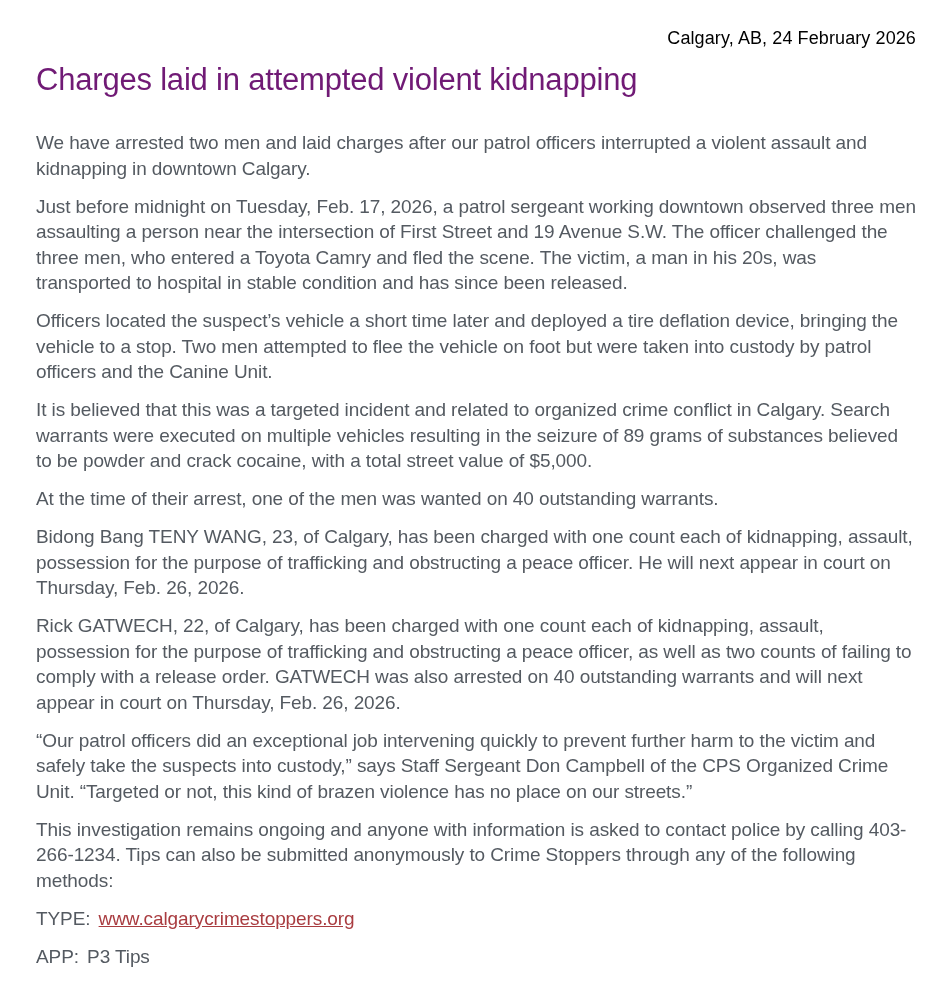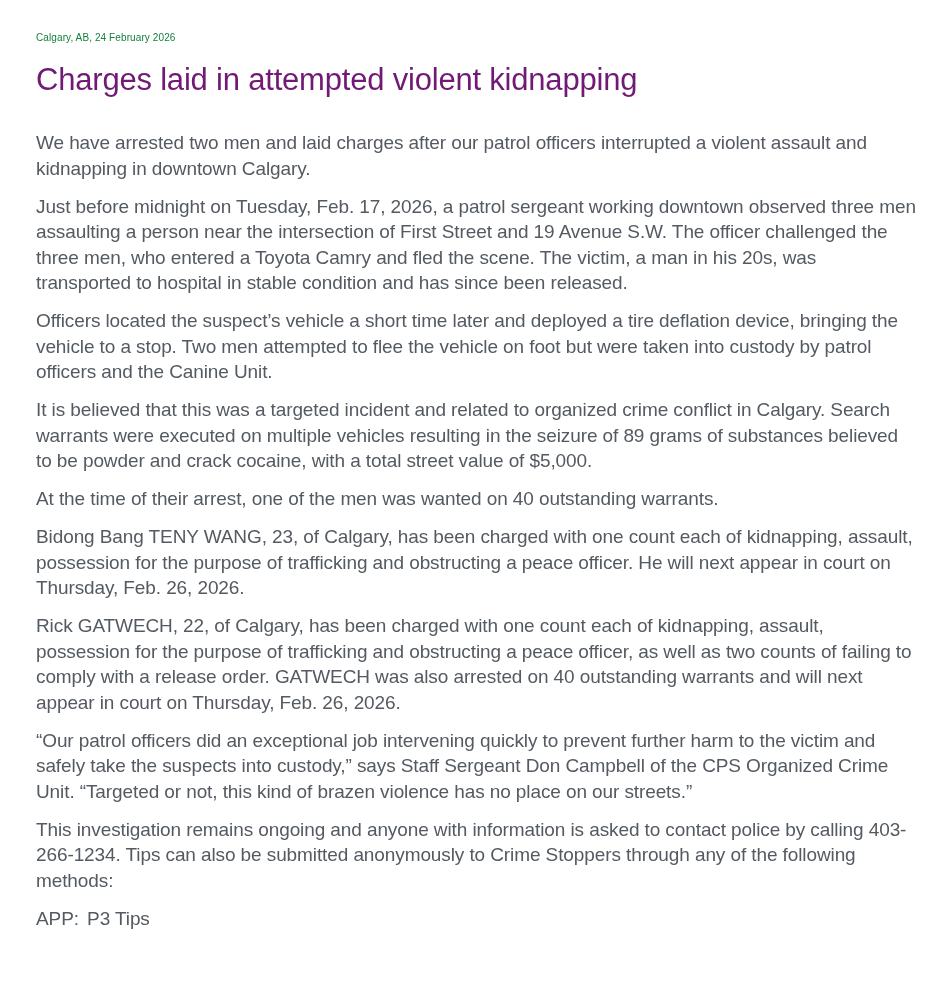--- a/index.html
+++ b/index.html
@@ -10,24 +10,25 @@
   .page {
     width: 942px;
     height: 988px;
     box-sizing: border-box;
     padding: 28px 26px 40px 36px;
     background: #ffffff;
     font-family: "Liberation Sans", "DejaVu Sans", sans-serif;
     overflow: hidden;
   }
   .dateline {
-    font-size: 10px;
+    font-size: 18px;
     line-height: 20px;
-    color: #15803d;
+    color: #000000;
     letter-spacing: 0.1px;
+    text-align: right;
   }
   h1.title {
     margin: 12px 0 31px 0;
     font-size: 31px;
     line-height: 39px;
     font-weight: 400;
     color: #701a75;
     letter-spacing: -0.2px;
   }
   .article p {
@@ -61,20 +62,24 @@
     <p>Just before midnight on Tuesday, Feb. 17, 2026, a patrol sergeant working downtown observed three men assaulting a person near the intersection of First Street and 19 Avenue S.W. The officer challenged the three men, who entered a Toyota Camry and fled the scene. The victim, a man in his 20s, was transported to hospital in stable condition and has since been released.</p>
     <p>Officers located the suspect’s vehicle a short time later and deployed a tire deflation device, bringing the vehicle to a stop. Two men attempted to flee the vehicle on foot but were taken into custody by patrol officers and the Canine Unit.</p>
     <p>It is believed that this was a targeted incident and related to organized crime conflict in Calgary. Search warrants were executed on multiple vehicles resulting in the seizure of 89 grams of substances believed to be powder and crack cocaine, with a total street value of $5,000.</p>
     <p>At the time of their arrest, one of the men was wanted on 40 outstanding warrants.</p>
     <p>Bidong Bang TENY WANG, 23, of Calgary, has been charged with one count each of kidnapping, assault, possession for the purpose of trafficking and obstructing a peace officer. He will next appear in court on Thursday, Feb. 26, 2026.</p>
     <p>Rick GATWECH, 22, of Calgary, has been charged with one count each of kidnapping, assault, possession for the purpose of trafficking and obstructing a peace officer, as well as two counts of failing to comply with a release order. GATWECH was also arrested on 40 outstanding warrants and will next appear in court on Thursday, Feb. 26, 2026.</p>
     <p>“Our patrol officers did an exceptional job intervening quickly to prevent further harm to the victim and safely take the suspects into custody,” says Staff Sergeant Don Campbell of the CPS Organized Crime Unit. “Targeted or not, this kind of brazen violence has no place on our streets.”</p>
     <p>This investigation remains ongoing and anyone with information is asked to contact police by calling 403-266-1234. Tips can also be submitted anonymously to Crime Stoppers through any of the following methods:</p>
 
 
+    <p class="tip-line">
+      <span class="tip-label">TYPE:</span>
+      <a href="#" class="link">www.calgarycrimestoppers.org</a>
+    </p>
 
     <p class="tip-line">
       <span class="tip-label">APP:</span>
       <span>P3 Tips</span>
     </p>
 
 
   </div>
 </div>
 

